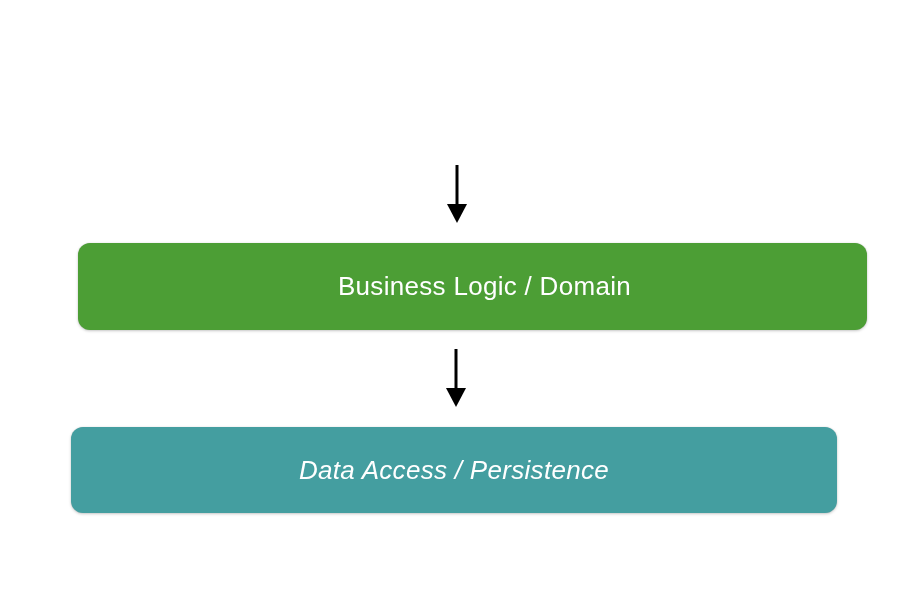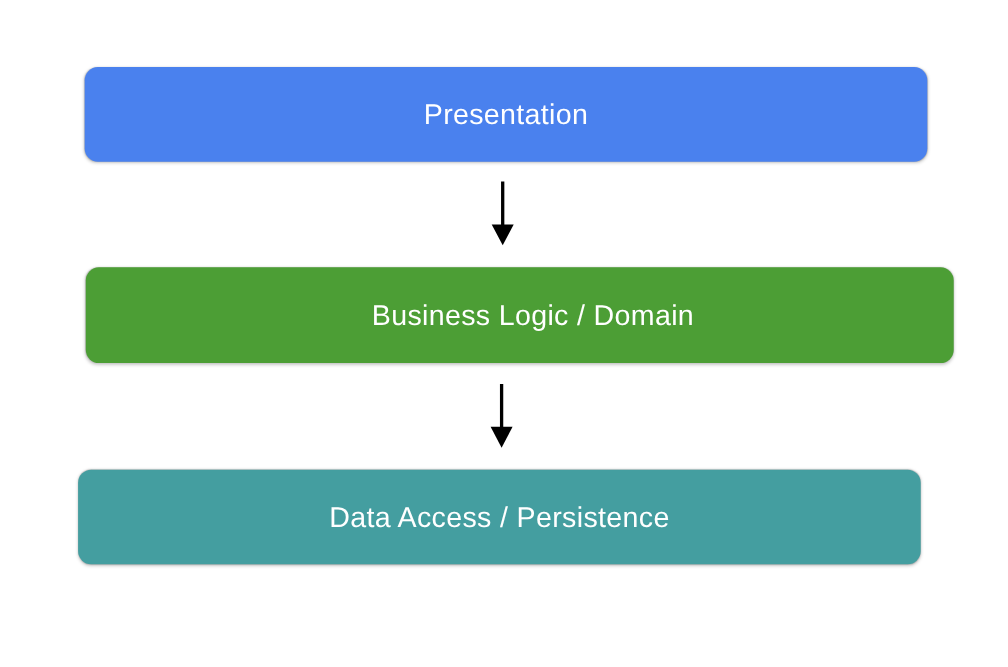--- a/index.html
+++ b/index.html
@@ -43,35 +43,32 @@
     display: block;
   }
   #arrow-1 { left: 445px; top: 164px; }
   #arrow-2 { left: 444px; top: 348px; }
 </style>
 </head>
 <body>
 
 <div class="canvas">
 
-  <div class="layer-box" id="box-presentation" style="background-color: rgb(74, 129, 238);">
-    <span class="layer-label" style="color: rgb(255, 255, 255);">Presentation</span>
-  </div>
 
   <svg class="arrow" id="arrow-1" viewBox="0 0 24 60" style="color: rgb(0, 0, 0);">
     <line x1="12" y1="1" x2="12" y2="42" stroke="currentColor" stroke-width="3"></line>
     <polygon points="2,40 22,40 12,59" fill="currentColor"></polygon>
   </svg>
 
   <div class="layer-box" id="box-business" style="background-color: rgb(76, 158, 53); padding-left: 24px;">
     <span class="layer-label" style="color: rgb(255, 255, 255);">Business Logic / Domain</span>
   </div>
 
   <svg class="arrow" id="arrow-2" viewBox="0 0 24 60" style="color: rgb(0, 0, 0);">
     <line x1="12" y1="1" x2="12" y2="42" stroke="currentColor" stroke-width="3"></line>
     <polygon points="2,40 22,40 12,59" fill="currentColor"></polygon>
   </svg>
 
   <div class="layer-box" id="box-data" style="background-color: rgb(68, 158, 160);">
-    <span class="layer-label" style="color: rgb(255, 255, 255);">Data Access / Persistence</span>
+    <span class="layer-label" style="color: rgb(255, 255, 255); font-style: italic;">Data Access / Persistence</span>
   </div>
 
 </div>
 
 </body></html>

